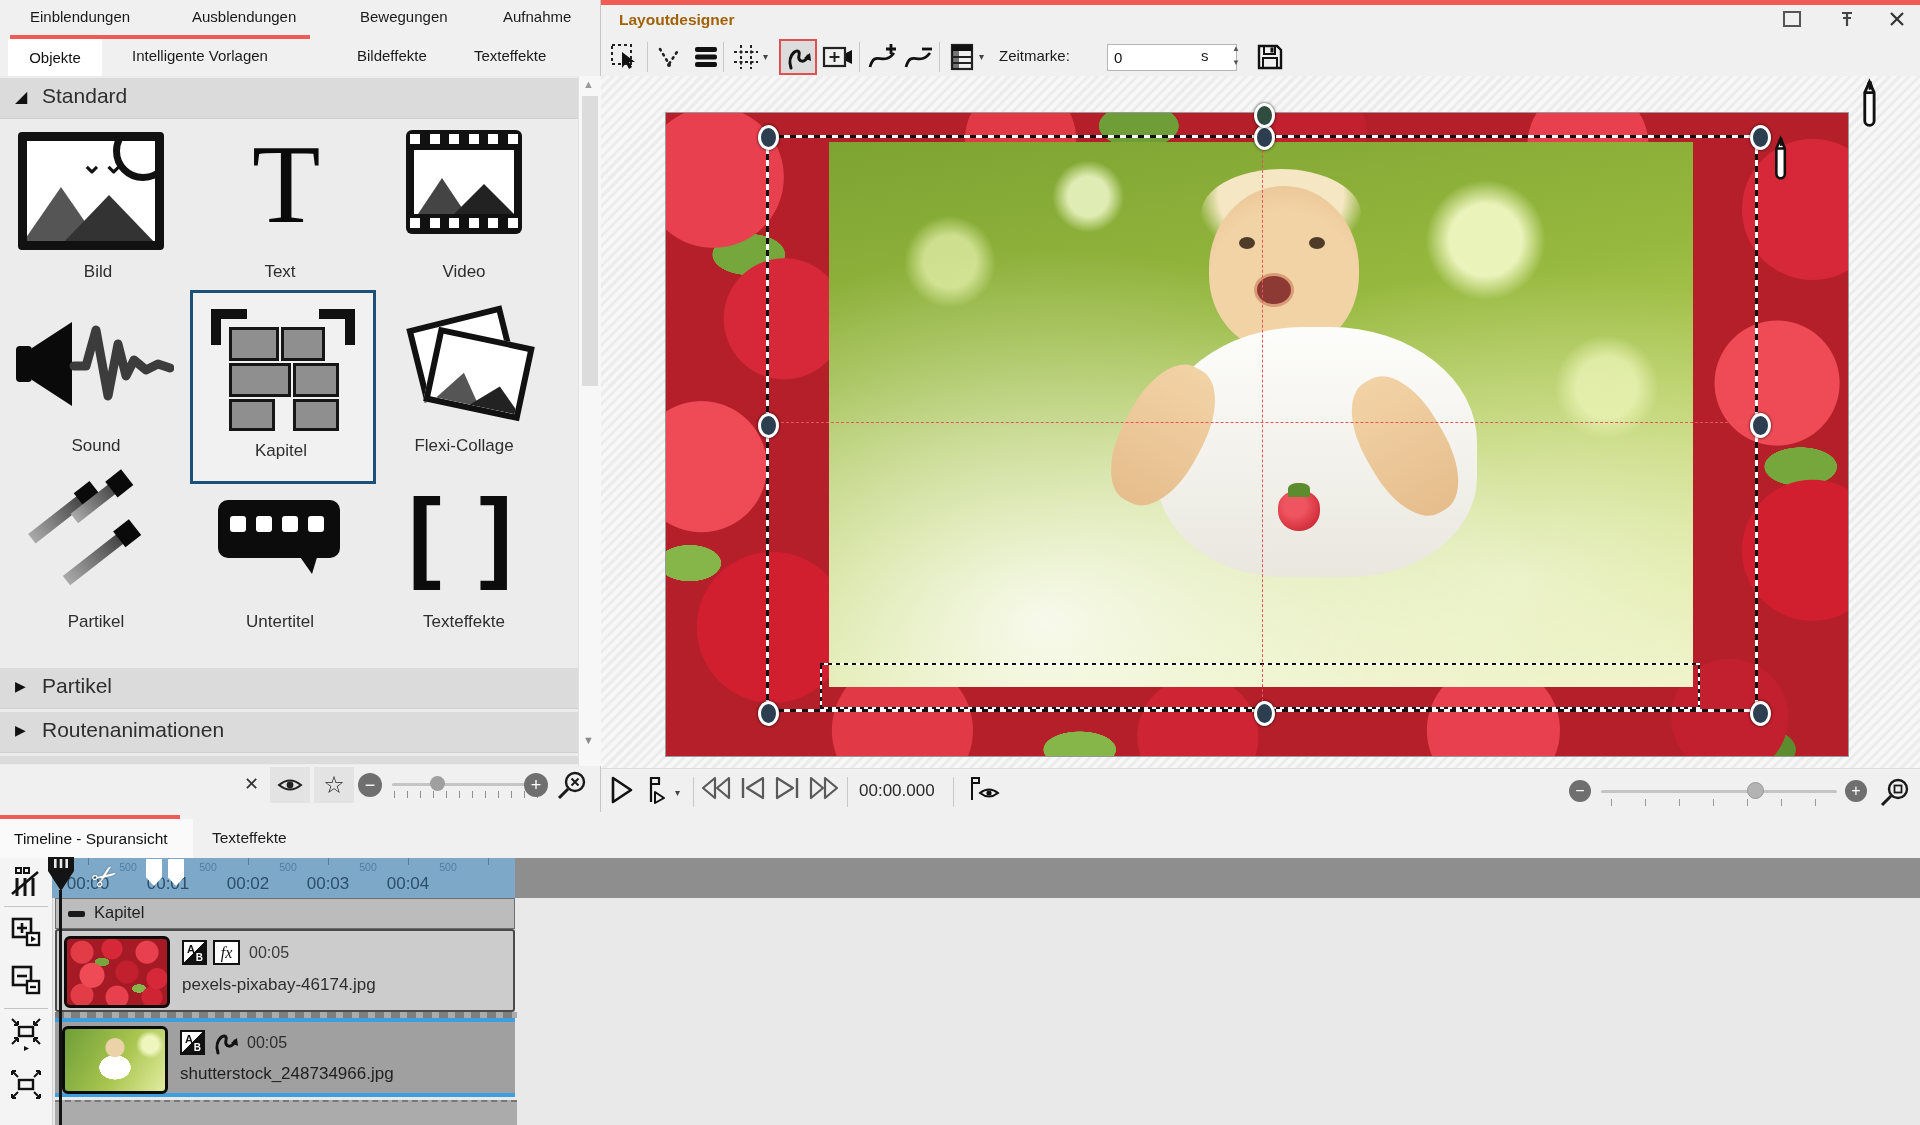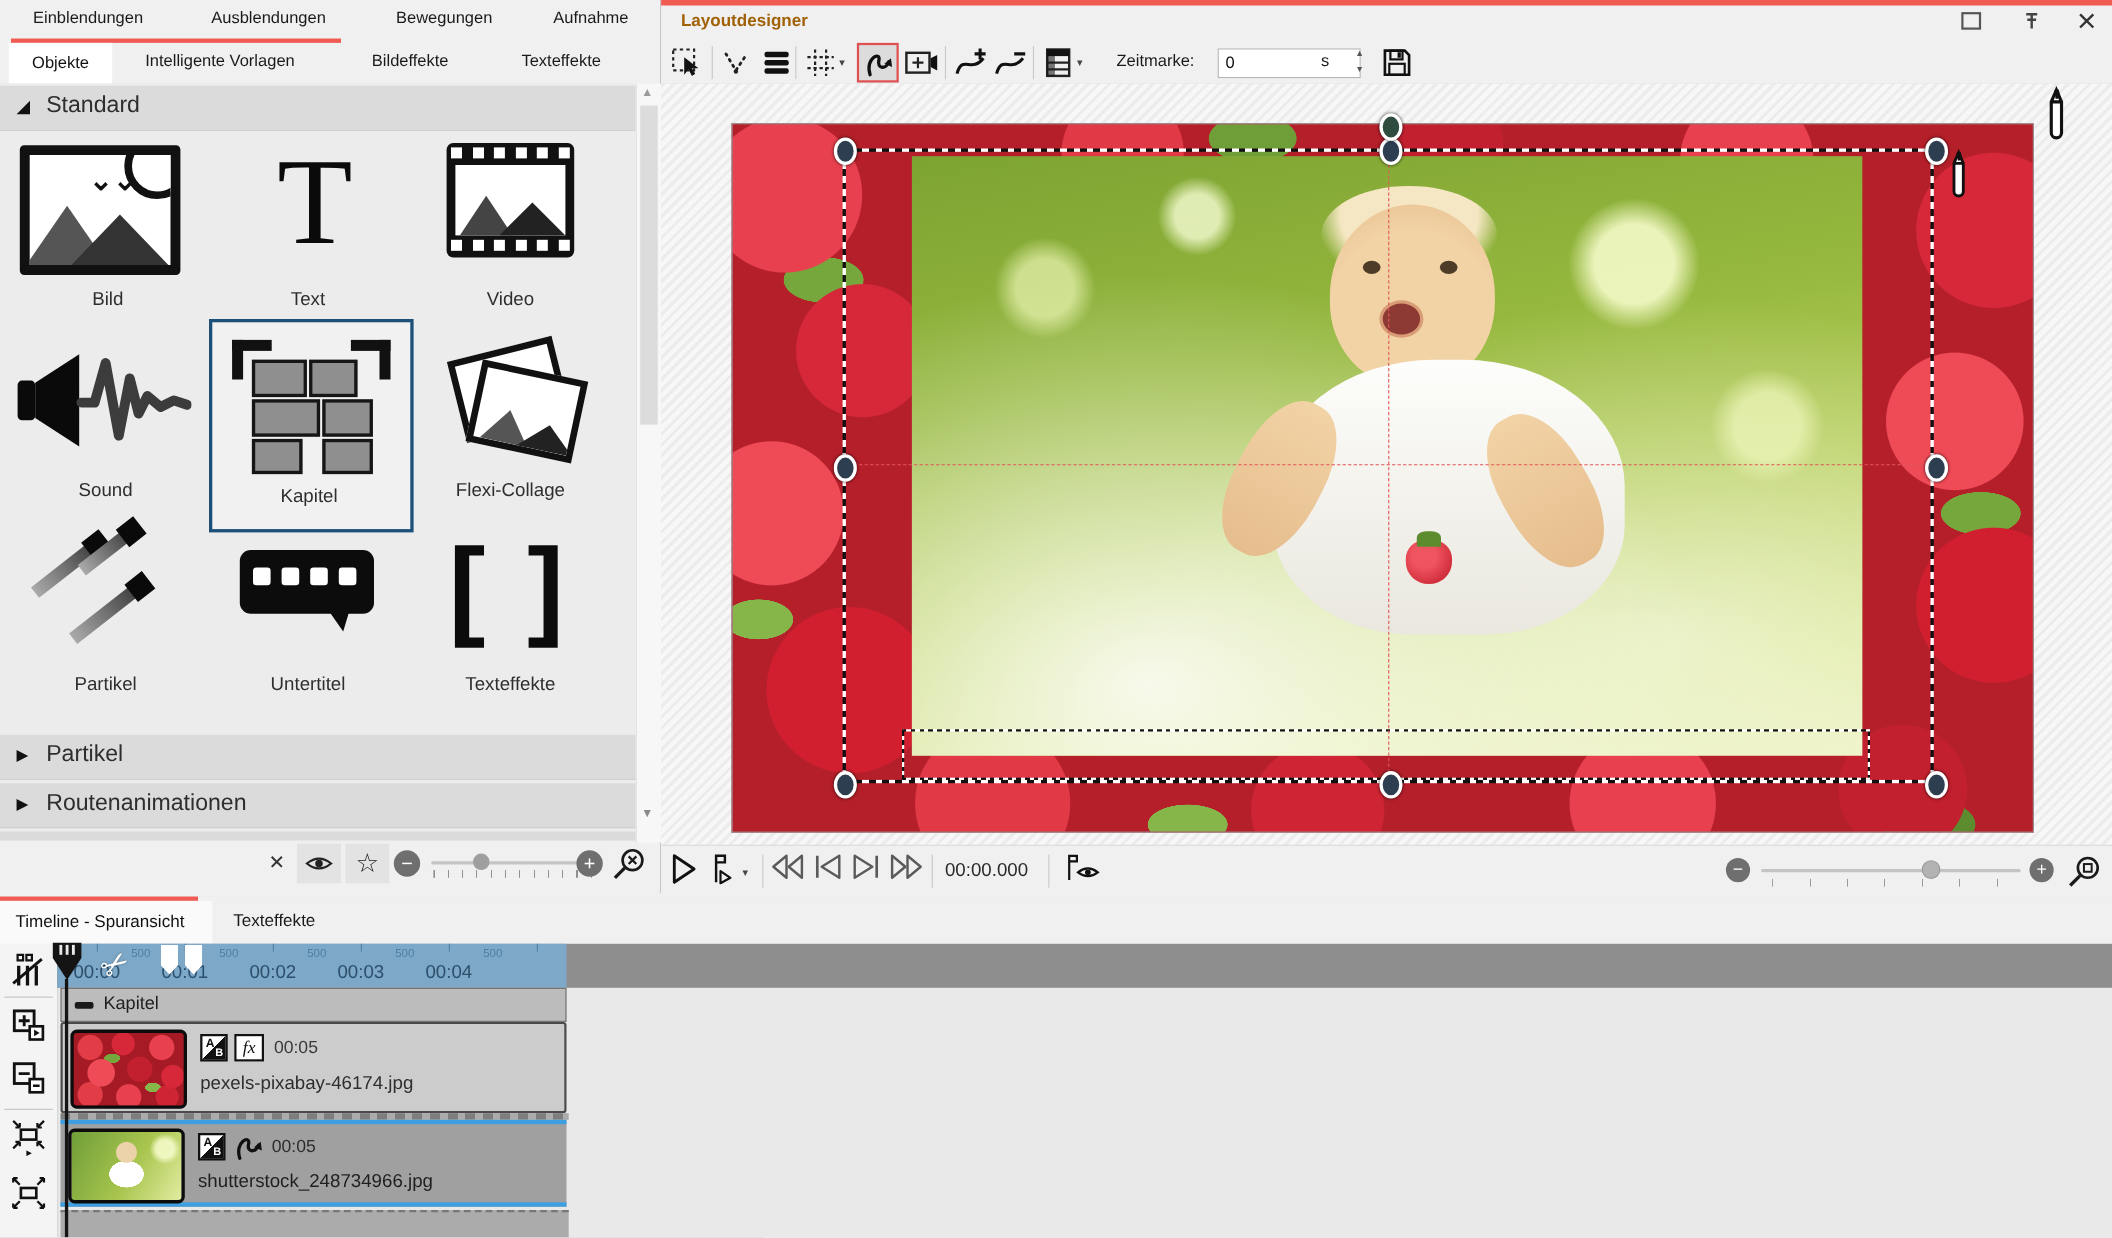--- a/index.html
+++ b/index.html
@@ -58,21 +58,21 @@
   
   .right-panel{position:absolute;left:601px;top:0;width:1319px;height:815px;background:#f0f0f0;}
   .red-top{position:absolute;left:0;top:0;width:1319px;height:5px;background:#f05c54;}
   .ld-title{position:absolute;left:18px;top:11px;font-size:15.5px;font-weight:bold;color:#a16207;}
   .win-btn{position:absolute;top:11px;}
   .toolbar{position:absolute;left:0;top:38px;width:1319px;height:38px;background:#f0f0f0;border-bottom:1px solid #dadada;}
   .tb-sep{position:absolute;top:4px;width:1px;height:30px;background:#c8c8c8;}
   .tb-ic{position:absolute;top:3px;width:34px;height:32px;display:flex;align-items:center;justify-content:center;}
   .tb-ic.active{background:#dcdcdc;border:2px solid #e05050;top:1px;}
   .dd{position:absolute;top:13px;font-size:10px;color:#444;}
-  .zm-label{position:absolute;top:9px;font-size:15px;color:#1a1a1a;margin-left:16px;}
+  .zm-label{position:absolute;top:9px;font-size:15px;color:#1a1a1a;}
   .zm-input{position:absolute;top:6px;width:116px;height:25px;background:#fff;border:1px solid #b5b5b5;font-size:15px;padding:0 6px;color:#111;font-family:"Liberation Sans",sans-serif;}
   .zm-unit{position:absolute;top:9px;font-size:15px;color:#1a1a1a;}
   .spin{position:absolute;width:14px;height:12px;font-size:8px;color:#555;text-align:center;line-height:12px;}
   .workspace{position:absolute;left:0;top:76px;width:1319px;height:692px;
     background:repeating-linear-gradient(135deg,#ececec 0 3px,#f7f7f7 3px 7px);}
   .canvas{position:absolute;left:64px;top:36px;width:1182px;height:643px;border:1px solid #9a9a9a;
     background-color:#b51f2a;
     background-image:
       radial-gradient(circle at 4% 10%, #e8404e 0 70px, rgba(0,0,0,0) 71px),
       radial-gradient(circle at 10% 32%, #d62839 0 60px, rgba(0,0,0,0) 61px),
@@ -192,21 +192,21 @@
 <div id="app">
 
   <div class="left-panel">
     <span class="tab1" style="left:30px">Einblendungen</span>
     <span class="tab1" style="left:192px">Ausblendungen</span>
     <span class="tab1" style="left:360px">Bewegungen</span>
     <span class="tab1" style="left:503px">Aufnahme</span>
     <div class="redline"></div>
     <div class="tab2-active">Objekte</div>
     <span class="tab2" style="left:132px">Intelligente Vorlagen</span>
-    <span class="tab2" style="left:338px">Bildeffekte</span>
+    <span class="tab2" style="left:357px">Bildeffekte</span>
     <span class="tab2" style="left:474px">Texteffekte</span>
 
     <div class="panel-content">
 
       <div class="sec-header" style="top:2px">
         <span class="tri">◢</span>
         <span class="lbl">Standard</span>
       </div>
 
       <div>

